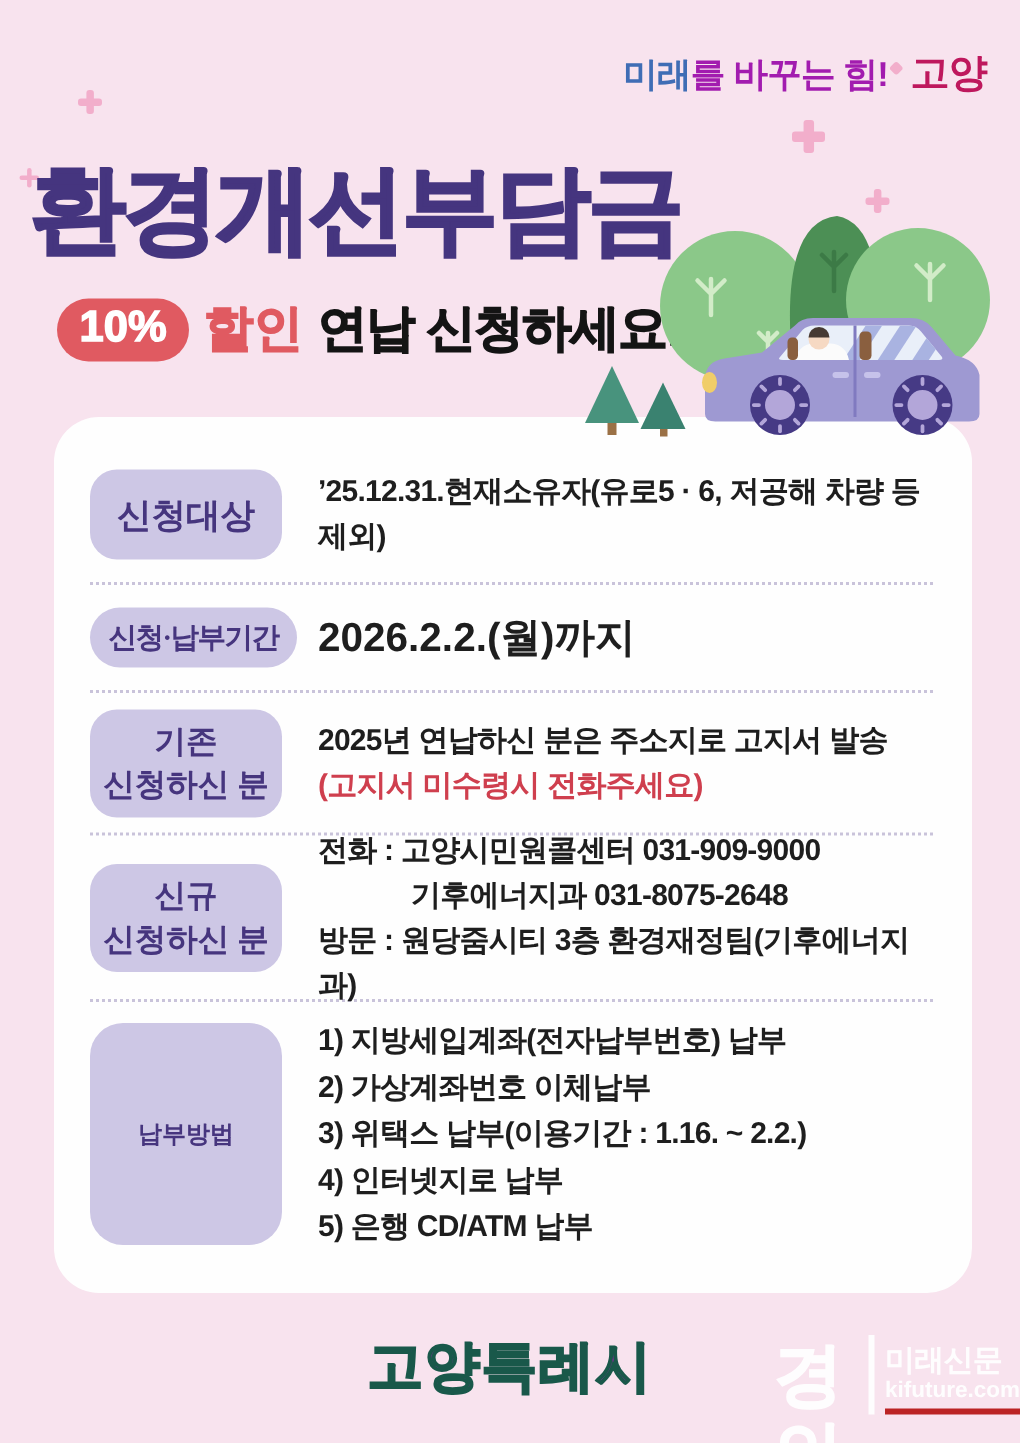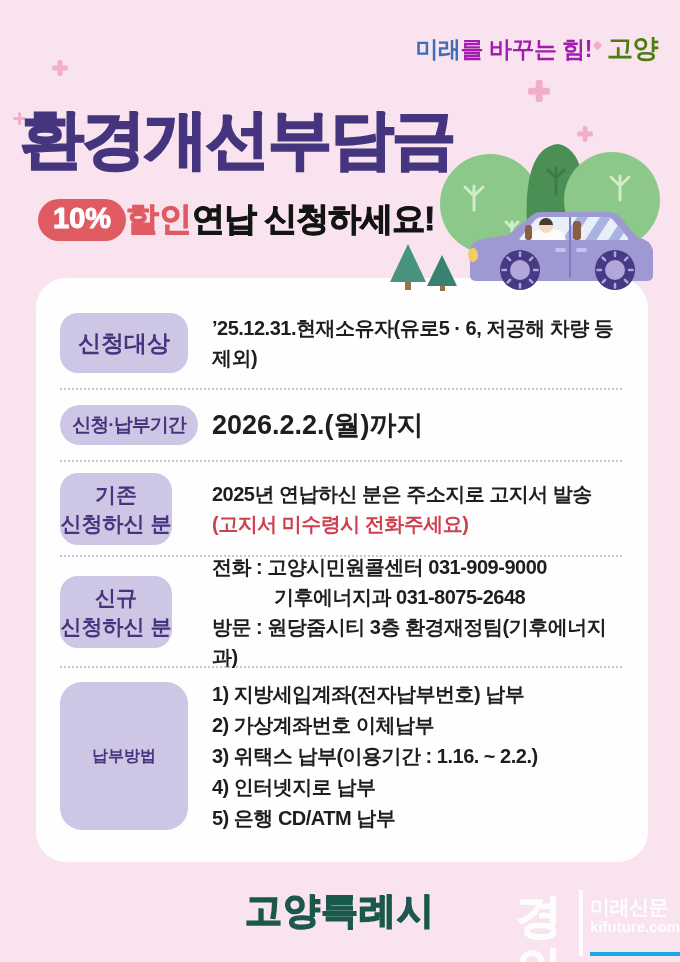--- a/index.html
+++ b/index.html
@@ -3,26 +3,26 @@
 <meta charset="utf-8">
 <style>
   html,body{margin:0;padding:0;}
   body{font-family:"Liberation Sans", sans-serif; background:#e9e9e9;}
   .poster{position:relative; width:680px; height:962px; margin:0 auto; background:#f8e3ee; overflow:hidden;}
 
   
   .slogan{position:absolute; top:31px; right:22px; font-size:23px; font-weight:900; letter-spacing:-0.5px; white-space:nowrap;}
   .slogan .hl{color:#3f6db5;}
   .slogan .mid{color:#a21caf;}
-  .slogan .city{color:#4d7c0f; margin-left:6px; font-size:26px;}
+  .slogan .city{color:#be185d; margin-left:6px; font-size:26px;}
   .accent-dot{display:inline-block; width:7px; height:7px; background:#f2aecb; border-radius:2px; transform:rotate(45deg); margin:0 0 8px 2px;}
 
   .title{position:absolute; left:20px; top:96px; font-size:64px; font-weight:900; color:#45357f; letter-spacing:-2px; -webkit-text-stroke:2px #45357f;}
 
-  .subtitle{position:absolute; left:38px; top:197px; display:flex; align-items:center; white-space:nowrap;}
+  .subtitle{position:absolute; left:38px; top:197px; display:flex; align-items:center; gap:10px; white-space:nowrap;}
   .badge{background:#e05a61; color:#ffffff; font-size:29px; font-weight:900; padding:3px 15px 6px; border-radius:24px; -webkit-text-stroke:1px #ffffff;}
   .discount{color:#e05a61; font-size:33px; font-weight:900; -webkit-text-stroke:1px #e05a61;}
   .sub-rest{color:#141414; font-size:33px; font-weight:900; letter-spacing:-1px; -webkit-text-stroke:1px #141414;}
 
   
   .plus{position:absolute;}
   .plus::before,.plus::after{content:""; position:absolute; background:#f2aecb; border-radius:2px;}
   .plus::before{left:50%; top:0; width:30%; height:100%; transform:translateX(-50%);}
   .plus::after{top:50%; left:0; height:30%; width:100%; transform:translateY(-50%);}
   .plus-a{left:52px; top:60px; width:16px; height:16px;}
@@ -30,45 +30,45 @@
   .plus-c{left:528px; top:80px; width:22px; height:22px;}
   .plus-d{left:577px; top:126px; width:16px; height:16px;}
 
   .illus{position:absolute; left:370px; top:128px; width:310px; height:165px; z-index:3;}
 
   
   .card{position:absolute; left:36px; top:278px; width:612px; height:584px; background:#fefefe; border-radius:30px; z-index:2; box-sizing:border-box; padding:20px 26px 0 24px;}
   .row{display:flex; align-items:center; border-bottom:2px dotted #c9c3da; box-sizing:border-box;}
   .row.last{border-bottom:none;}
   .label-col{width:152px; flex:0 0 152px; display:flex; justify-content:flex-start;}
-  .chip{background:#cdc7e5; color:#46357e; font-weight:800; border-radius:18px; display:flex; flex-direction:column; align-items:center; justify-content:center; text-align:right; box-sizing:border-box;}
+  .chip{background:#cdc7e5; color:#46357e; font-weight:800; border-radius:18px; display:flex; flex-direction:column; align-items:center; justify-content:center; text-align:right; box-sizing:border-box;font-family:Liberation Serif, serif;}
   .chip-1{width:128px; height:60px; font-size:23px;}
   .chip-2{width:138px; height:40px; font-size:19px; border-radius:20px; letter-spacing:-1px;}
-  .chip-3{width:112px; height:72px; font-size:21px; line-height:29px;}
+  .chip-3{width:128px; height:72px; font-size:21px; line-height:29px;}
   .chip-5{width:128px; height:148px; font-size:16px; border-radius:22px;}
   .content{flex:1; color:#1e1e1e; font-size:20px; font-weight:700; letter-spacing:-0.5px;}
   .content .line{line-height:30px;}
   .row-1{height:92px;}
   .row-2{height:72px;}
   .row-3{height:95px;}
   .row-4{height:111px;}
   .row-5{height:176px;}
   .date-big{font-size:27px; font-weight:900; letter-spacing:0;}
   .red-line{color:#cf3f4e;}
   .indent{padding-left:62px;}
   .row-5 .line{line-height:31px;}
 
   
   .city-name{position:absolute; left:0; top:886px; width:100%; text-align:center; font-size:37px; font-weight:900; color:#a21caf; letter-spacing:1px; -webkit-text-stroke:1.5px #19584a;}
 
   .watermark{position:absolute; left:516px; top:890px; display:flex; align-items:flex-start; color:#ffffff; opacity:0.96; z-index:4;}
   .wm-big{font-size:46px; font-weight:900; line-height:52px; -webkit-text-stroke:1px #ffffff;}
   .wm-col{margin-left:6px; padding-left:7px; border-left:4px solid #ffffff; padding-top:6px;}
   .wm-paper{font-size:20px; font-weight:900; line-height:22px; letter-spacing:-0.5px;}
-  .wm-site{font-size:15px; font-weight:800; border-bottom:4px solid #0ea5e9; padding-bottom:17px;}
+  .wm-site{font-size:15px; font-weight:800; border-bottom:4px solid #b91c1c; padding-bottom:4px;}
 </style>
 </head>
 <body>
 
 <div class="poster">
 
   <div class="plus plus-a"></div>
   <div class="plus plus-b"></div>
   <div class="plus plus-c"></div>
   <div class="plus plus-d"></div>

